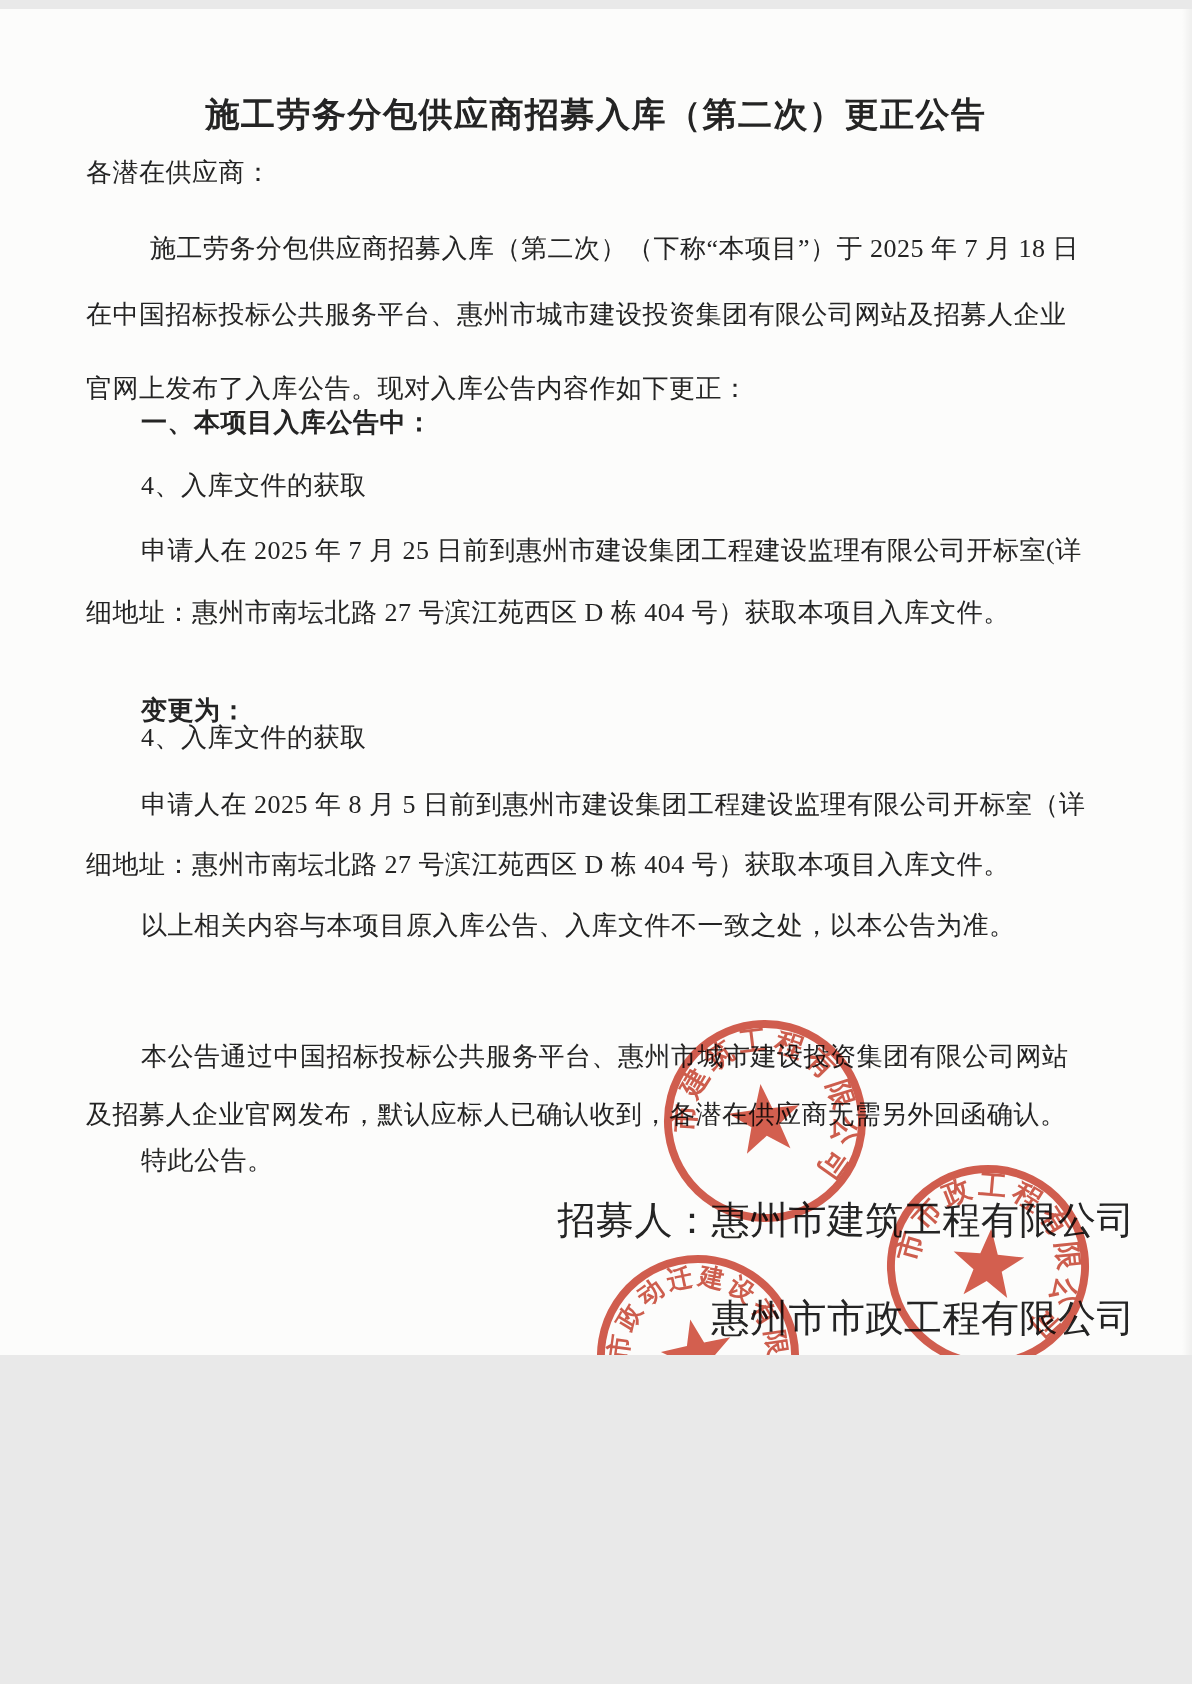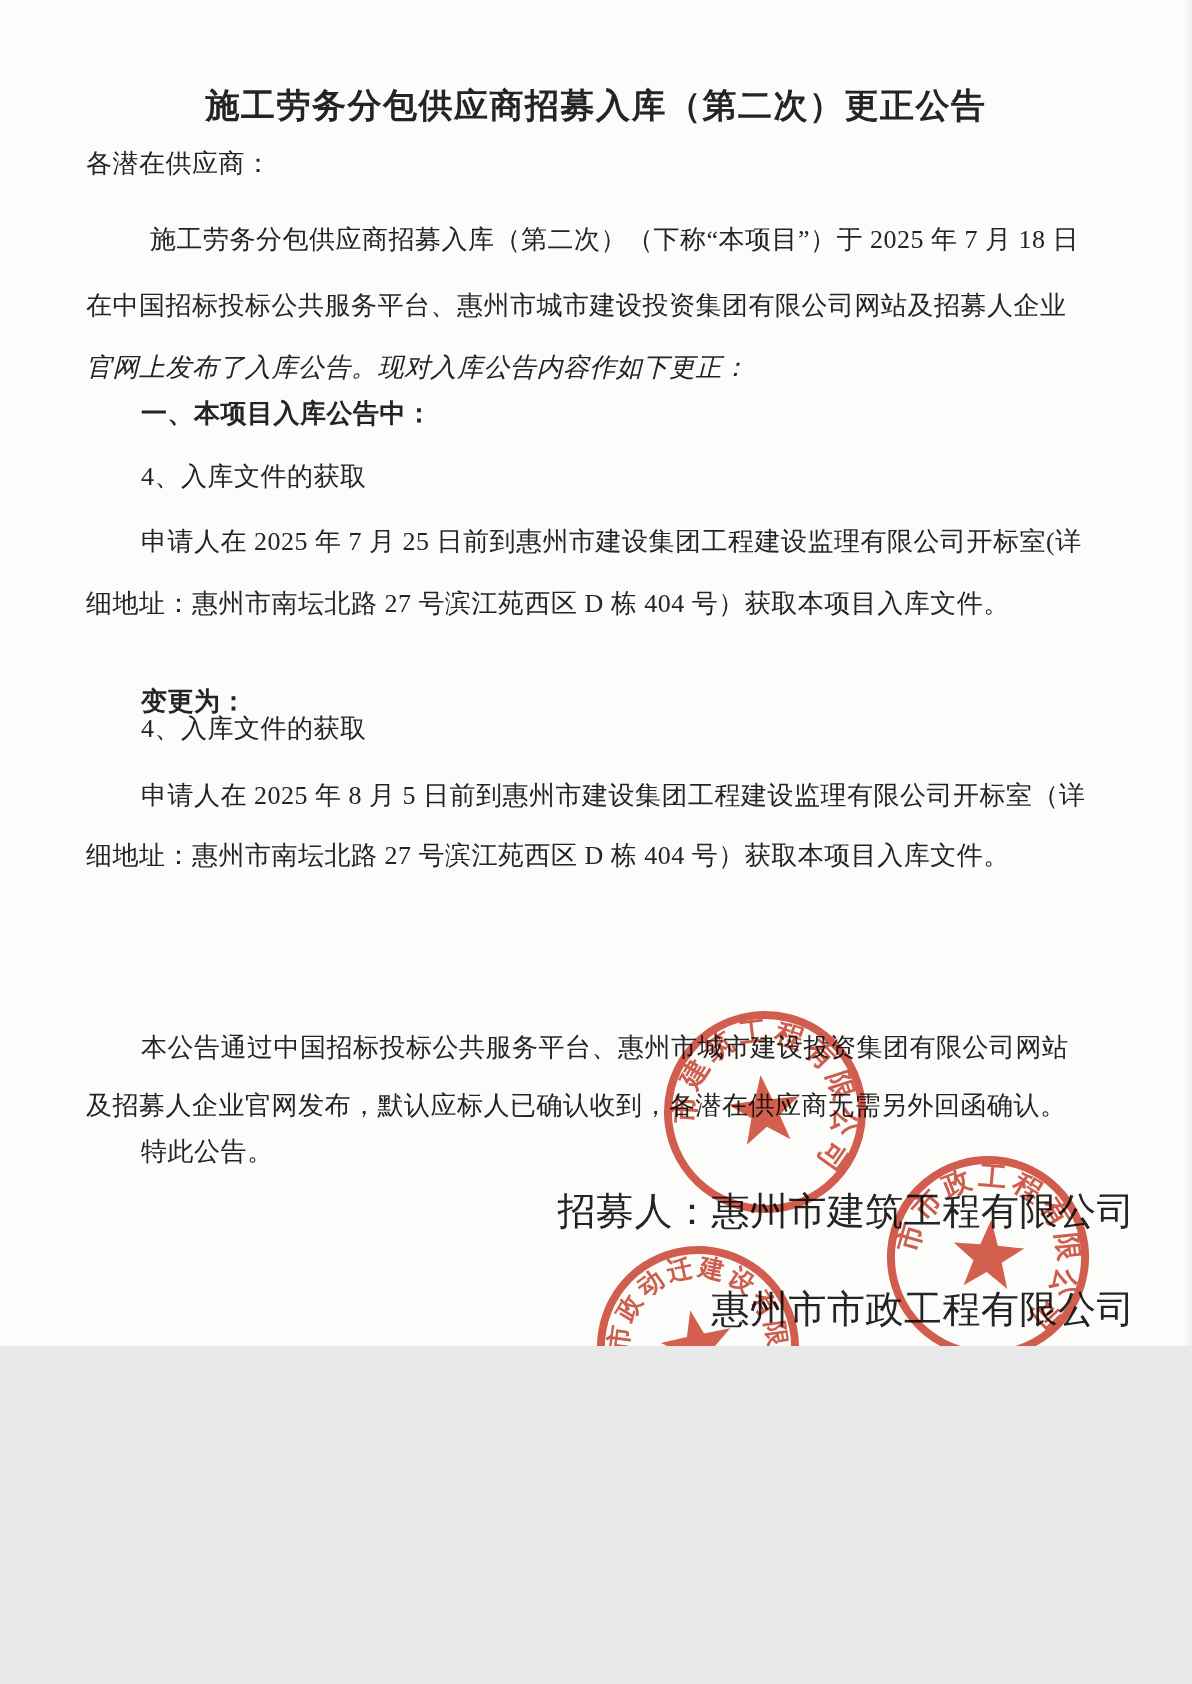--- a/index.html
+++ b/index.html
@@ -1,19 +1,19 @@
 <!DOCTYPE html>
 <html><head>
 <meta charset="utf-8">
 <style>
   html,body{margin:0;padding:0;background:#e9e9e9;}
   .page{
     position:relative;
     width:1192px;height:1346px;
-    margin:0 auto;
+    margin:9px auto;
     background:#fcfcfb;
     overflow:hidden;
     font-family:"Liberation Serif","DejaVu Serif",serif;
     color:#242424;
   }
   .page::after{
     content:"";position:absolute;top:0;right:0;width:10px;height:100%;
     background:linear-gradient(to right, rgba(0,0,0,0), rgba(0,0,0,0.05));
     pointer-events:none;
   }
@@ -52,34 +52,35 @@
 </head>
 <body>
 
 <div class="page">
 
   <div class="line title" style="top:86px;">施工劳务分包供应商招募入库（第二次）更正公告</div>
   <div class="line" style="top:144px;left:86px;">各潜在供应商：</div>
 
   <div class="line" style="top:220px;left:150px;">施工劳务分包供应商招募入库（第二次）（下称“本项目”）于 2025 年 7 月 18 日</div>
   <div class="line" style="top:286px;left:86px;">在中国招标投标公共服务平台、惠州市城市建设投资集团有限公司网站及招募人企业</div>
-  <div class="line" style="top:348px;left:86px;font-style:italic;">官网上发布了入库公告。现对入库公告内容作如下更正：</div>
+  <div class="line" style="top:360px;left:86px;">官网上发布了入库公告。现对入库公告内容作如下更正：</div>
 
   <div class="line b" style="top:394px;left:141px;">一、本项目入库公告中：</div>
 
   <div class="line" style="top:457px;left:141px;">4、入库文件的获取</div>
   <div class="line" style="top:522px;left:141px;">申请人在 2025 年 7 月 25 日前到惠州市建设集团工程建设监理有限公司开标室(详</div>
   <div class="line" style="top:584px;left:86px;">细地址：惠州市南坛北路 27 号滨江苑西区 D 栋 404 号）获取本项目入库文件。</div>
 
   <div class="line b" style="top:682px;left:141px;">变更为：</div>
 
   <div class="line" style="top:709px;left:141px;">4、入库文件的获取</div>
   <div class="line" style="top:776px;left:141px;">申请人在 2025 年 8 月 5 日前到惠州市建设集团工程建设监理有限公司开标室（详</div>
   <div class="line" style="top:836px;left:86px;">细地址：惠州市南坛北路 27 号滨江苑西区 D 栋 404 号）获取本项目入库文件。</div>
 
+  <div class="line" style="top:897px;left:141px;">以上相关内容与本项目原入库公告、入库文件不一致之处，以本公告为准。</div>
 
   <div class="line" style="top:1028px;left:141px;">本公告通过中国招标投标公共服务平台、惠州市城市建设投资集团有限公司网站</div>
   <div class="line" style="top:1086px;left:86px;">及招募人企业官网发布，默认应标人已确认收到，各潜在供应商无需另外回函确认。</div>
   <div class="line" style="top:1132px;left:141px;">特此公告。</div>
 
   <div class="line sig" style="top:1191px;right:57px;">招募人：惠州市建筑工程有限公司</div>
   <div class="line sig" style="top:1289px;right:57px;">惠州市市政工程有限公司</div>
   <div class="line sig" style="top:1384px;right:60px;">惠州市市政动迁建设有限公司</div>
   <div class="line sig" style="top:1531px;right:41px;font-family:Liberation Serif, serif;">2025 年 7 月 24 日</div>
 

